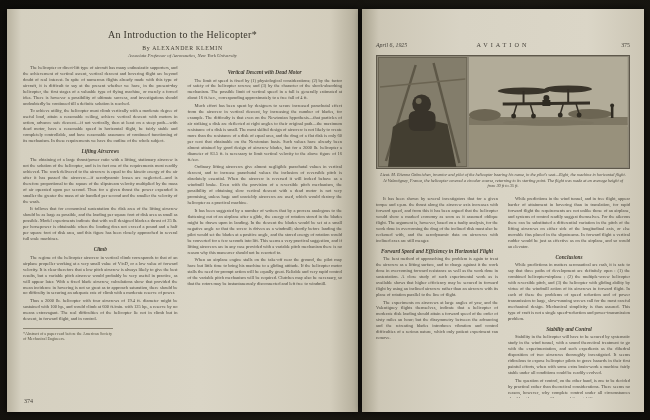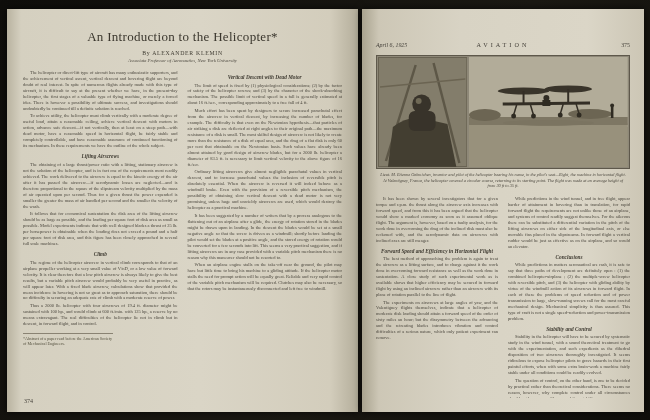--- a/index.html
+++ b/index.html
@@ -1,20 +1,20 @@
 <!DOCTYPE html>
 <html><head>
 <meta charset="utf-8">
 <style>
   html,body{margin:0;padding:0;background:#14120e;}
   .scan{position:relative;width:650px;height:420px;background:linear-gradient(120deg,#0f0e0b,#1b1913 60%,#0f0e0b);overflow:hidden;font-family:"Liberation Serif",serif;}
   .page{position:absolute;top:9px;height:403px;box-sizing:border-box;color:#45413a;display:flex;flex-direction:column;box-shadow:0 0 8px rgba(0,0,0,.7);}
   .page-left{left:7px;width:351px;padding:12px 16px 16px;background:linear-gradient(90deg,#b9b3a0 0,#d5d0c0 4%,#dad5c6 55%,#d3cdbc 92%,#b3ad9a 100%);}
   .page-right{left:362px;width:282px;padding:8px 14px 14px;background:linear-gradient(90deg,#a9a38f 0,#cdc7b6 6%,#d8d3c4 35%,#dbd6c7 80%,#ccc6b5 100%);}
-  .title{text-align:center;font-size:13px;letter-spacing:.3px;color:#3a362d;margin-top:8px;}
+  .title{text-align:center;font-size:10px;letter-spacing:.3px;color:#3a362d;margin-top:8px;}
   .byline{text-align:center;font-size:5.8px;letter-spacing:.7px;margin-top:5px;color:#413d34;}
   .affiliation{text-align:center;font-style:italic;font-size:4.8px;margin-top:2px;color:#4c483f;}
   .cols{display:flex;gap:10px;margin-top:7px;flex:1;overflow:hidden;}
   .col{flex:1;min-width:0;}
   .para{font-size:4.5px;line-height:1.33;text-align:justify;text-indent:7px;margin:0 0 1.5px;color:#4a463d;}
   .sect{font-size:5.3px;font-style:italic;font-weight:bold;text-align:center;margin:4px 0 2.5px;color:#3e3a31;}
   .fn{font-size:4.1px;line-height:1.3;margin-top:6px;padding-top:2px;border-top:1px solid #8a8373;width:58%;color:#55513f;}
   .running-head{display:flex;align-items:baseline;font-size:5.9px;margin-top:24px;color:#45413a;}
   .rh-date{width:70px;font-style:italic;}
   .rh-journal{flex:1;text-align:center;letter-spacing:3px;font-size:6.2px;}

